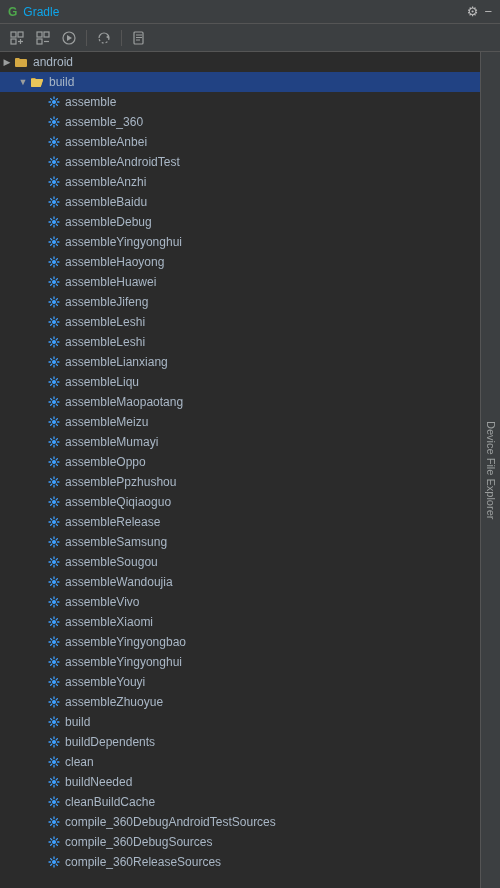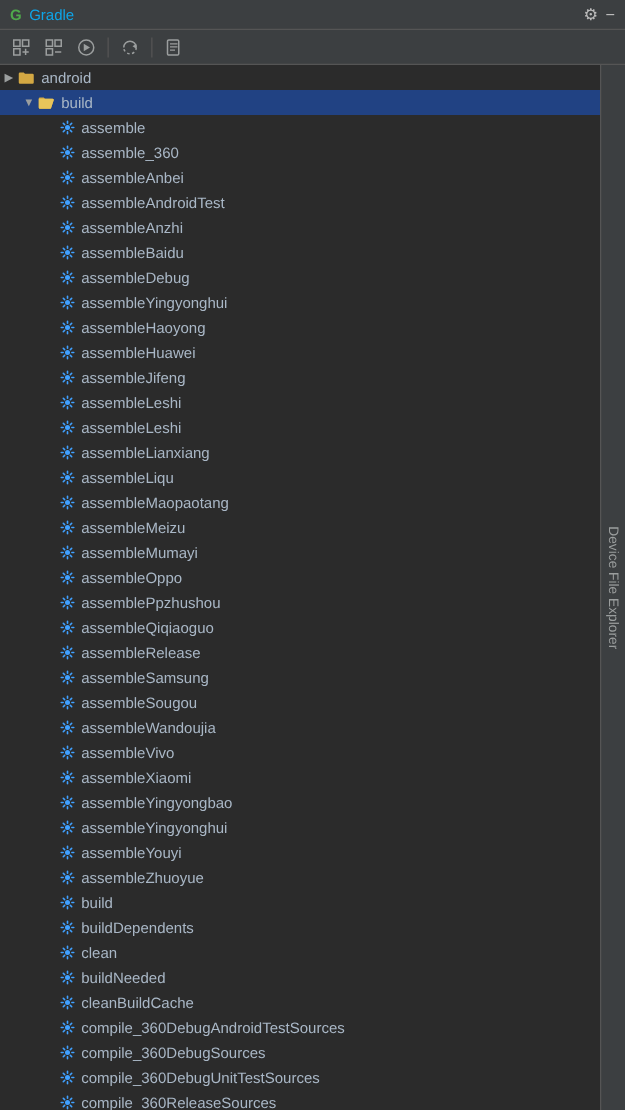--- a/index.html
+++ b/index.html
@@ -688,31 +688,19 @@
       <div class="tree-item">
         <span class="indent" style="width:32px; display:inline-block;"></span>
         <span class="arrow" style="width:14px; display:inline-block;"></span>
         <span class="task-icon" style="display:inline-flex; align-items:center; margin-right:3px;">
           <svg class="gear-svg" viewBox="0 0 12 12" fill="none" xmlns="http://www.w3.org/2000/svg">
     <circle cx="6" cy="6" r="2" fill="#40a0ff"></circle>
     <path d="M6 1v1.5M6 9.5V11M1 6h1.5M9.5 6H11M2.636 2.636l1.06 1.06M8.303 8.303l1.06 1.06M2.636 9.364l1.06-1.06M8.303 3.697l1.06-1.06" stroke="#40a0ff" stroke-width="1.3" stroke-linecap="round"></path>
     <circle cx="6" cy="6" r="1.5" fill="#40a0ff"></circle>
   </svg>
         </span>
-        <span class="item-label">compile_360DebugUnitTestSources</span>
-      </div>
-      <div class="tree-item">
-        <span class="indent" style="width:32px; display:inline-block;"></span>
-        <span class="arrow" style="width:14px; display:inline-block;"></span>
-        <span class="task-icon" style="display:inline-flex; align-items:center; margin-right:3px;">
-          <svg class="gear-svg" viewBox="0 0 12 12" fill="none" xmlns="http://www.w3.org/2000/svg">
-    <circle cx="6" cy="6" r="2" fill="#40a0ff"></circle>
-    <path d="M6 1v1.5M6 9.5V11M1 6h1.5M9.5 6H11M2.636 2.636l1.06 1.06M8.303 8.303l1.06 1.06M2.636 9.364l1.06-1.06M8.303 3.697l1.06-1.06" stroke="#40a0ff" stroke-width="1.3" stroke-linecap="round"></path>
-    <circle cx="6" cy="6" r="1.5" fill="#40a0ff"></circle>
-  </svg>
-        </span>
         <span class="item-label">compile_360ReleaseSources</span>
       </div>
     </div>
   <div class="right-tab">
     <span>Device File Explorer</span>
   </div>
 </div>
 
 </body></html>

